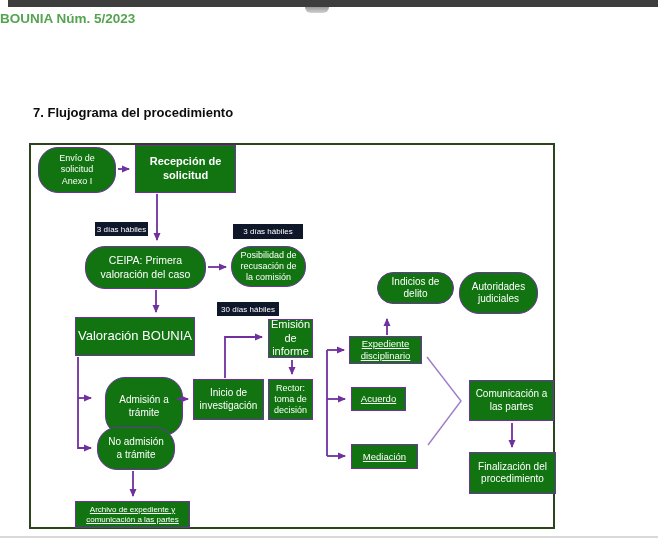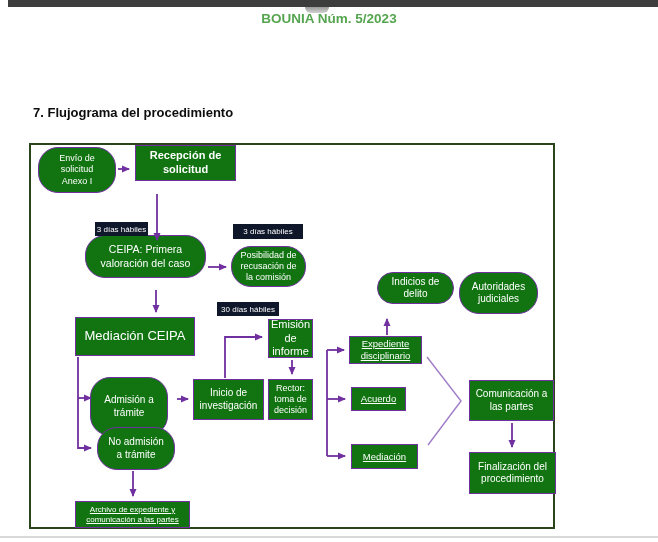--- a/index.html
+++ b/index.html
@@ -3,21 +3,21 @@
 <meta charset="utf-8">
 <style>
   * { margin:0; padding:0; box-sizing:border-box; }
   html,body { background:#ffffff; }
   body { font-family:"Liberation Sans", sans-serif; }
   #page { position:relative; width:658px; height:542px; background:#fff; overflow:hidden; }
 
   .topbar   { position:absolute; left:8px; top:0; width:650px; height:7px; background:#3d3d3d; }
   .graytab  { position:absolute; left:305px; top:7px; width:24px; height:6px;
               background:linear-gradient(#9a9a9a,#d2d2d2); border-radius:0 0 9px 9px; }
-  .header   { position:absolute; left:0; top:11px; width:658px; text-align:center;
+  .header   { position:absolute; left:0; top:11px; width:658px; 
               font-size:13.5px; font-weight:bold; color:#55a44f; }
   .title    { position:absolute; left:33px; top:105px; font-size:13px; font-weight:bold; color:#0d0d0d; }
   .frame    { position:absolute; left:29px; top:143px; width:526px; height:386px;
               border:2px solid #2c441c; background:#fff; }
 
   .node { position:absolute; background:#117411; border:1.6px solid #7030a0; color:#ffffff;
           display:flex; align-items:center; justify-content:center; text-align:center;
           white-space:pre-line; line-height:1.25; }
   .rounded { border-radius:20px; }
   .ul   { text-decoration:underline; text-underline-offset:1px; }
@@ -38,29 +38,29 @@
   <div class="graytab"></div>
 
   <div class="header">BOUNIA Núm. 5/2023</div>
   <div class="title">7. Flujograma del procedimiento</div>
 
   <div class="frame"></div>
 
   <div class="node rounded" style="left:38px;  top:147px; width:78px;  height:46px; font-size:9px;">Envío de
 solicitud
 Anexo I</div>
-  <div class="node bold" style="left:135px; top:145px; width:101px; height:36px; font-size:11px;">Recepción de
+  <div class="node bold" style="left:135px; top:145px; width:101px; height:48px; font-size:11px;">Recepción de
 solicitud</div>
-  <div class="node rounded" style="left:85px;  top:235px; width:121px; height:43px; font-size:10.5px;">CEIPA: Primera
+  <div class="node rounded" style="left:85px;  top:246px; width:121px; height:43px; font-size:10.5px;">CEIPA: Primera
 valoración del caso</div>
   <div class="node rounded" style="left:231px; top:246px; width:75px;  height:41px; font-size:9px;">Posibilidad de
 recusación de
 la comisión</div>
-  <div class="node" style="left:75px;  top:317px; width:120px; height:39px; font-size:13px;">Mediación CEIPA</div>
-  <div class="node rounded" style="left:90px;  top:377px; width:78px;  height:59px; font-size:10px;">Admisión a
+  <div class="node" style="left:75px;  top:317px; width:120px; height:39px; font-size:13px;">Valoración BOUNIA</div>
+  <div class="node rounded" style="left:105px;  top:377px; width:78px;  height:59px; font-size:10px;">Admisión a
 trámite</div>
   <div class="node" style="left:193px; top:379px; width:71px;  height:41px; font-size:10px;">Inicio de
 investigación</div>
   <div class="node rounded" style="left:97px;  top:427px; width:78px;  height:43px; font-size:10px;">No admisión
 a trámite</div>
   <div class="node" style="left:268px; top:319px; width:45px;  height:39px; font-size:11px;">Emisión
 de
 informe</div>
   <div class="node" style="left:268px; top:379px; width:45px;  height:41px; font-size:9px;">Rector:
 toma de

